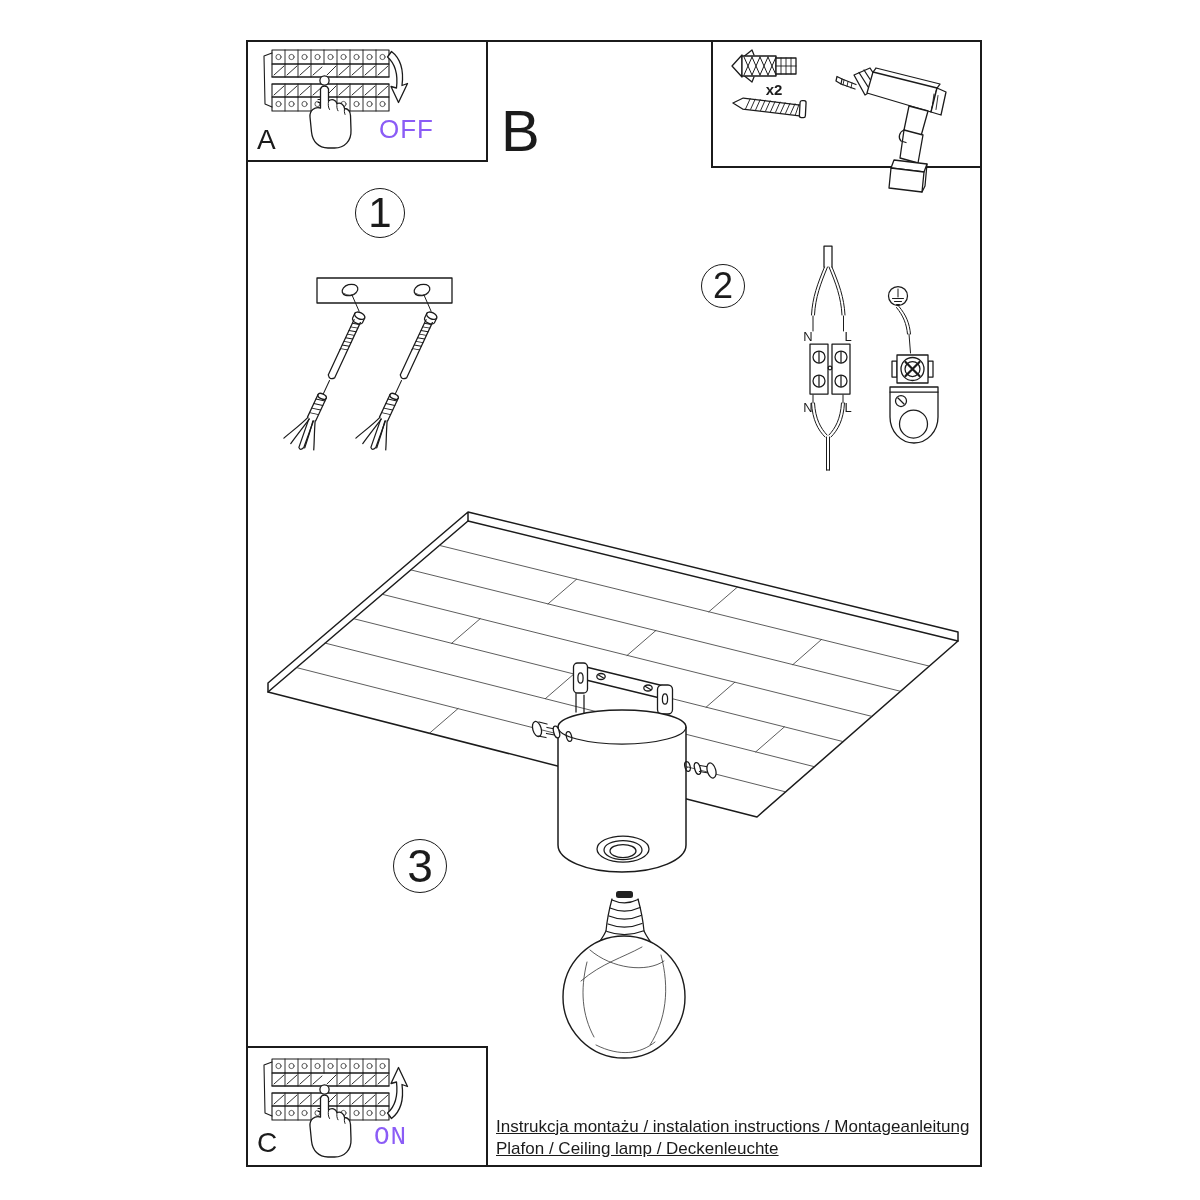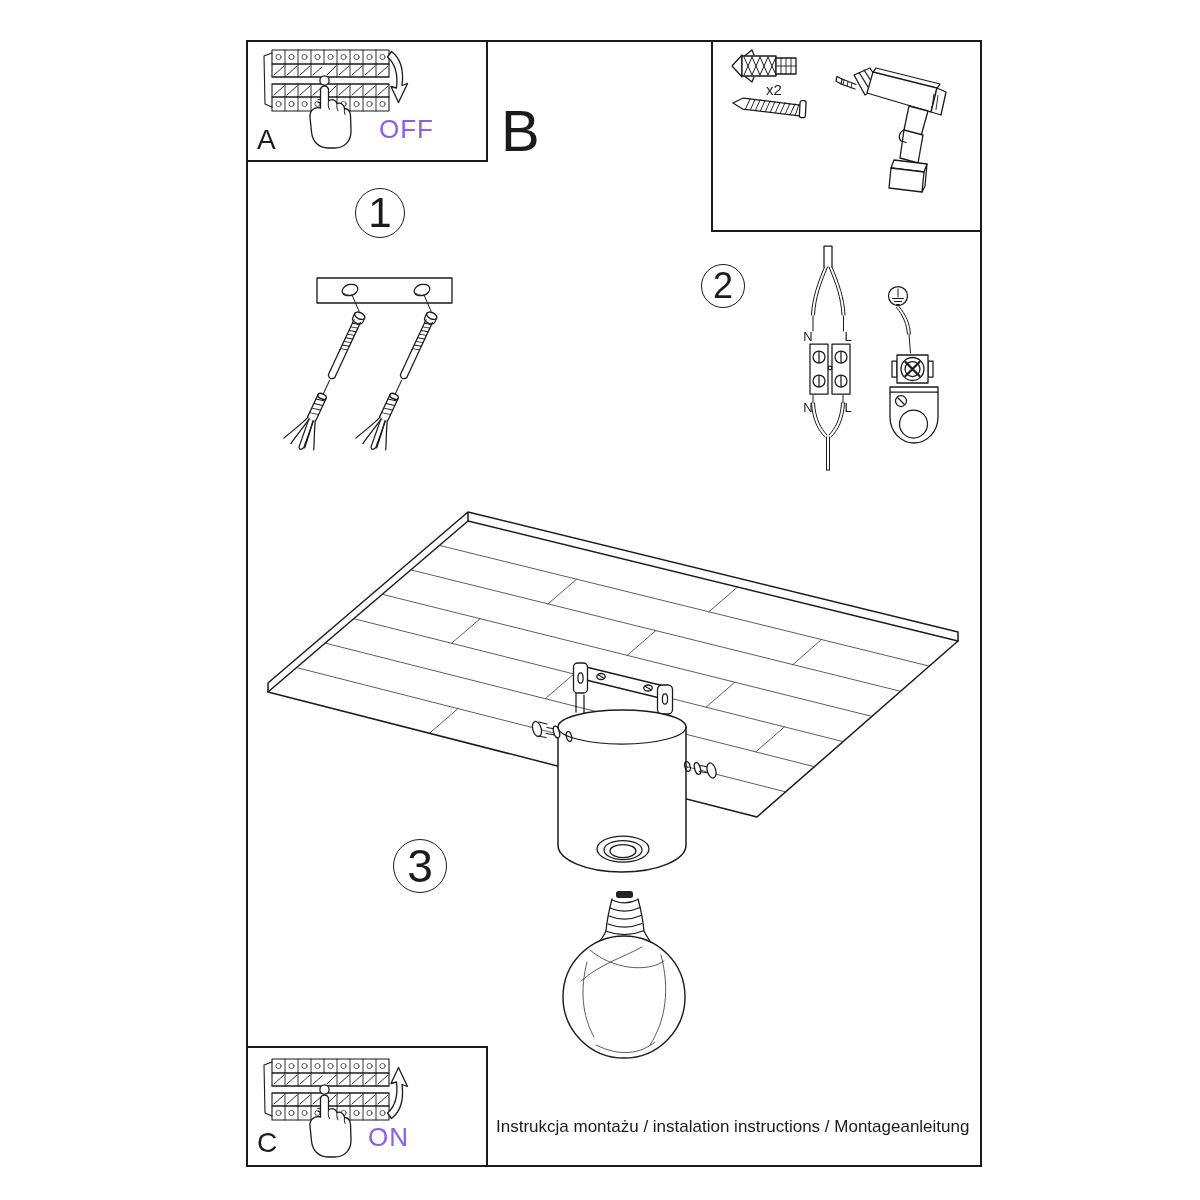--- a/index.html
+++ b/index.html
@@ -76,21 +76,21 @@
       </defs>
       <use href="#breaker-hand"></use>
       <path class="w" d="M143.5,9.5 C152,16 156,28 154,43.5 L159.5,41.5 L150.5,60.5 L143,44.5 L148.5,46 C150,33 147,21.5 139.5,15 Z"></path>
     </svg>
     <div class="abs state-word" style="left:131px;top:74px;">OFF</div>
     <div class="abs corner-letter" style="left:9px;bottom:6px;">A</div>
   </div>
 
   <div class="abs big-letter" style="left:501px;top:102px;">B</div>
 
-  <div class="abs panelbox" style="left:711px;top:40px;width:271px;height:192px;">
+  <div class="abs panelbox" style="left:711px;top:40px;width:271px;height:128px;font-weight:bold;">
     <svg width="267" height="154" viewBox="0 0 267 154">
 
       <g>
         <path class="w" d="M19,24 L29,13 L29,35 Z"></path>
         <path class="s" d="M29,16 L39,8 L41,13 M29,32 L39,40 L41,35"></path>
         <rect class="w" x="29" y="14" width="34" height="20"></rect>
         <path class="s" style="stroke-width:1" d="M31,33 L39,15 M39,33 L31,15 M39,33 L47,15 M47,33 L39,15 M47,33 L55,15 M55,33 L47,15 M55,33 L63,15 M63,33 L55,15"></path>
         <rect class="w" x="63" y="16" width="20" height="16"></rect>
         <path class="s" style="stroke-width:0.9" d="M68,16 V32 M73,16 V32 M78,16 V32 M63,24 H83"></path>
       </g>
@@ -263,21 +263,22 @@
 
   <div class="abs badge" style="left:393px;top:839px;width:54px;height:54px;font-size:46px;">
     <span>3</span>
   </div>
 
   <div class="abs panelbox" style="left:246px;top:1046px;width:242px;height:121px;">
     <svg width="238" height="117" viewBox="0 0 238 117">
       <use href="#breaker-hand" transform="translate(0,3)"></use>
       <path class="w" d="M143.5,70.5 C152,64 156,52 154,36.5 L159.5,38.5 L150.5,19.5 L143,35.5 L148.5,34 C150,47 147,58.5 139.5,65 Z"></path>
     </svg>
-    <div class="abs state-word" style="left:120px;top:76px;">ON</div>
+    <div class="abs state-word" style="left:126px;top:76px;font-family:Liberation Mono, monospace;">ON</div>
     <div class="abs corner-letter" style="left:9px;bottom:8px;">C</div>
   </div>
 
-  <div class="abs footer" style="left:496px;top:1116px;">
+  <div class="abs footer" style="left:496px;top:1116px;text-decoration:underline;">
     <div>Instrukcja montażu / instalation instructions / Montageanleitung</div>
+    <div>Plafon / Ceiling lamp / Deckenleuchte</div>
   </div>
 
 </div>
 
 </body></html>

